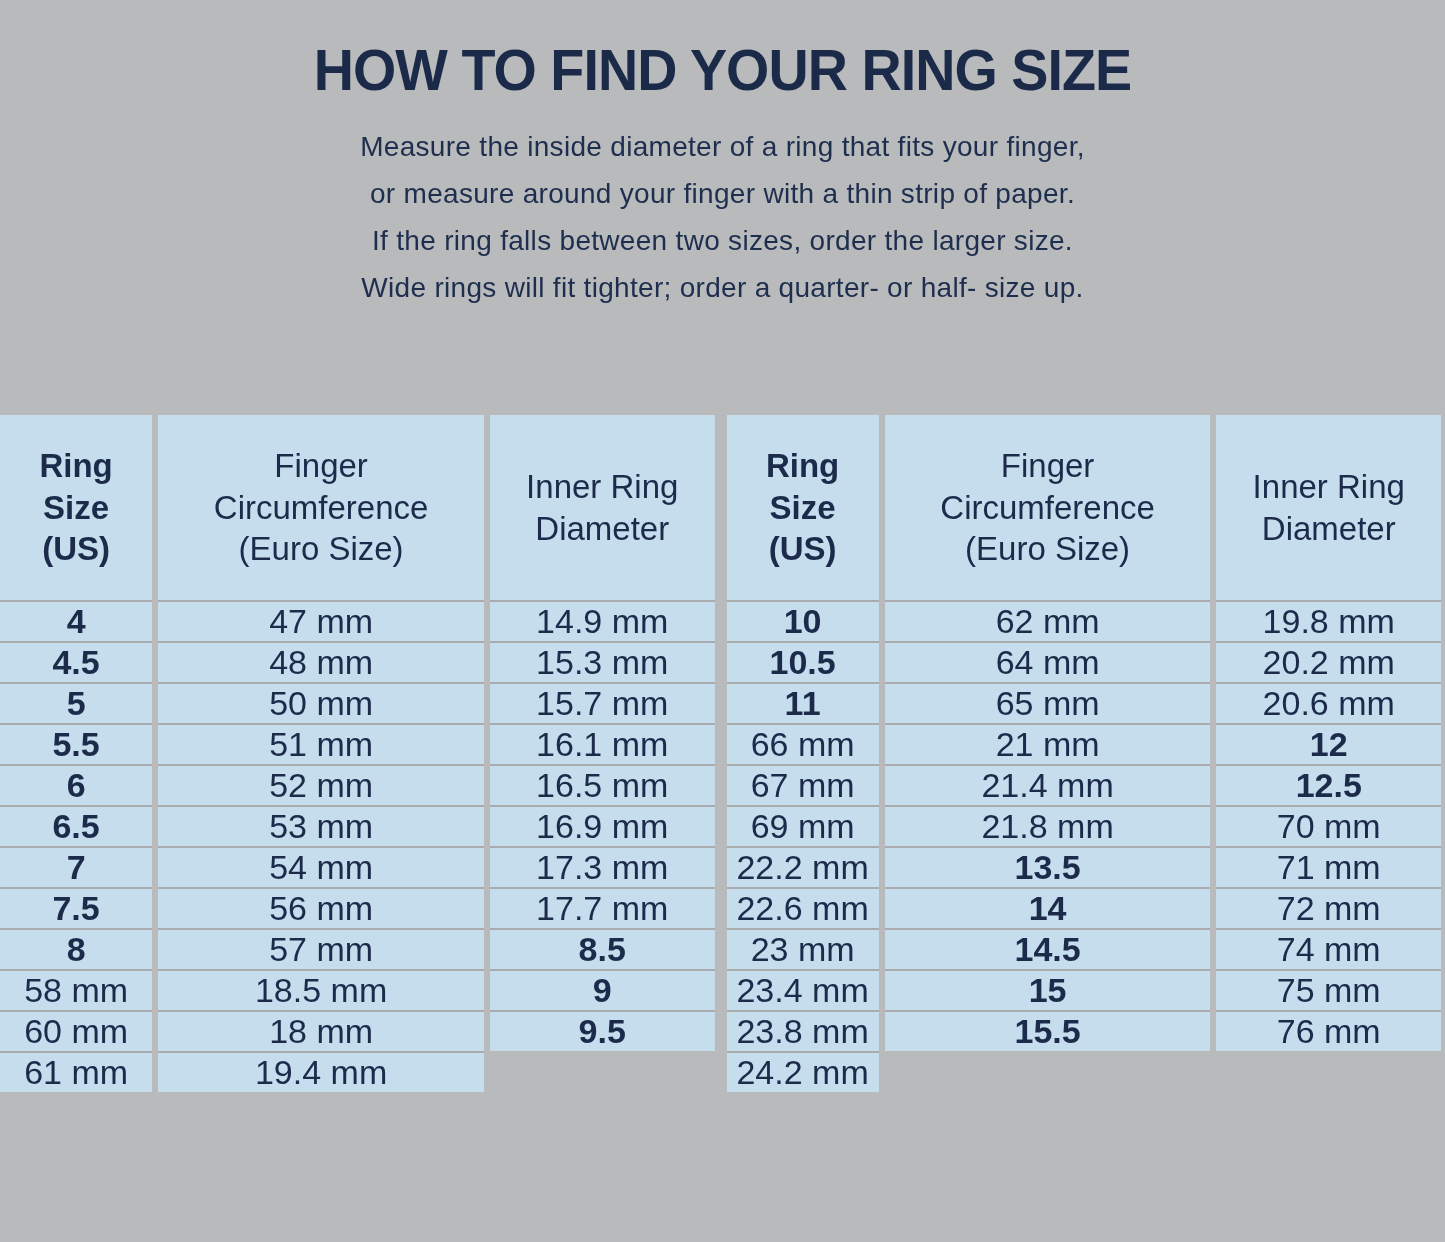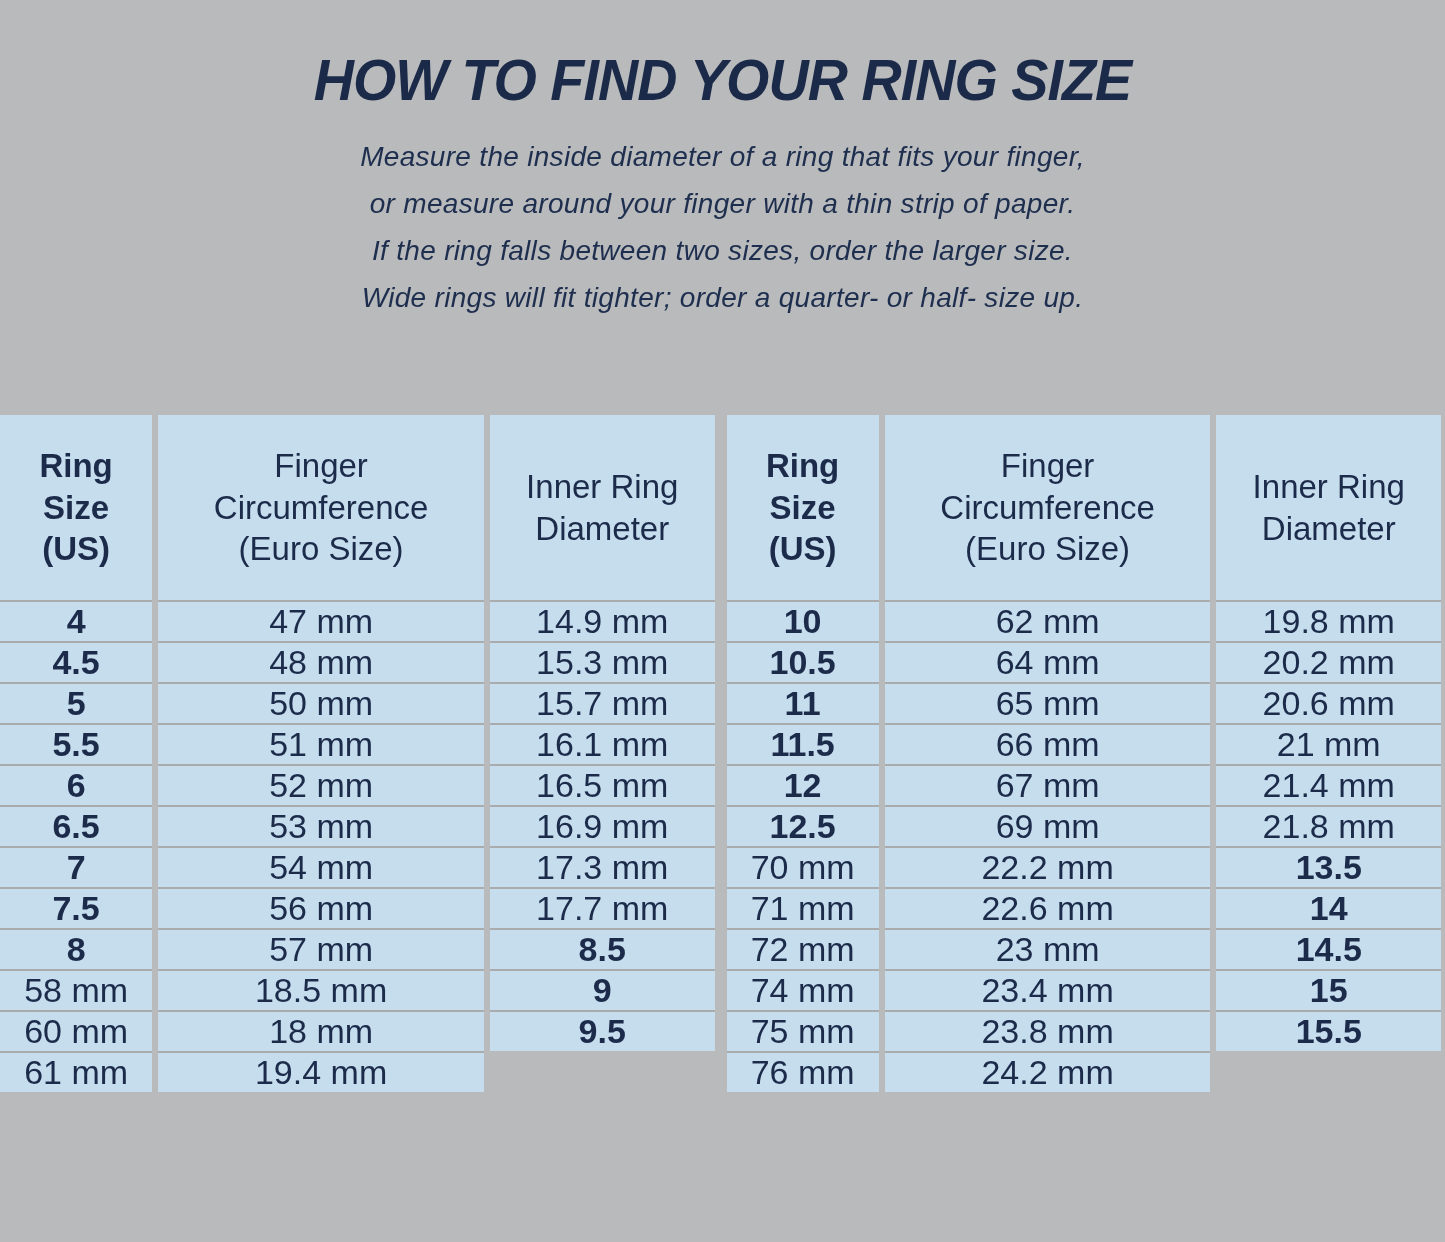--- a/index.html
+++ b/index.html
@@ -11,23 +11,22 @@
     height: 1242px;
     background: #b9babb;
     font-family: "Liberation Sans", sans-serif;
     color: #1c2b4a;
     overflow: hidden;
     position: relative;
   }
 
   
   .intro {
-    padding-top: 46px;
+    padding-top: 36px;
     text-align: center;
-    font-style: italic;
   }
   .title {
     font-size: 58px;
     font-weight: 700;
     letter-spacing: -1px;
     transform: scaleX(0.96);
     transform-origin: center;
     color: #1b2a48;
     margin: 0;
   }
@@ -162,21 +161,20 @@
   <div class="cell td">19.8 mm</div>
 
   <div class="cell td col-size">10.5</div>
   <div class="cell td">64 mm</div>
   <div class="cell td">20.2 mm</div>
 
   <div class="cell td col-size">11</div>
   <div class="cell td">65 mm</div>
   <div class="cell td">20.6 mm</div>
 
-  <div class="cell td col-size">11.5</div>
   <div class="cell td">66 mm</div>
   <div class="cell td">21 mm</div>
 
   <div class="cell td col-size">12</div>
   <div class="cell td">67 mm</div>
   <div class="cell td">21.4 mm</div>
 
   <div class="cell td col-size">12.5</div>
   <div class="cell td">69 mm</div>
   <div class="cell td">21.8 mm</div>

